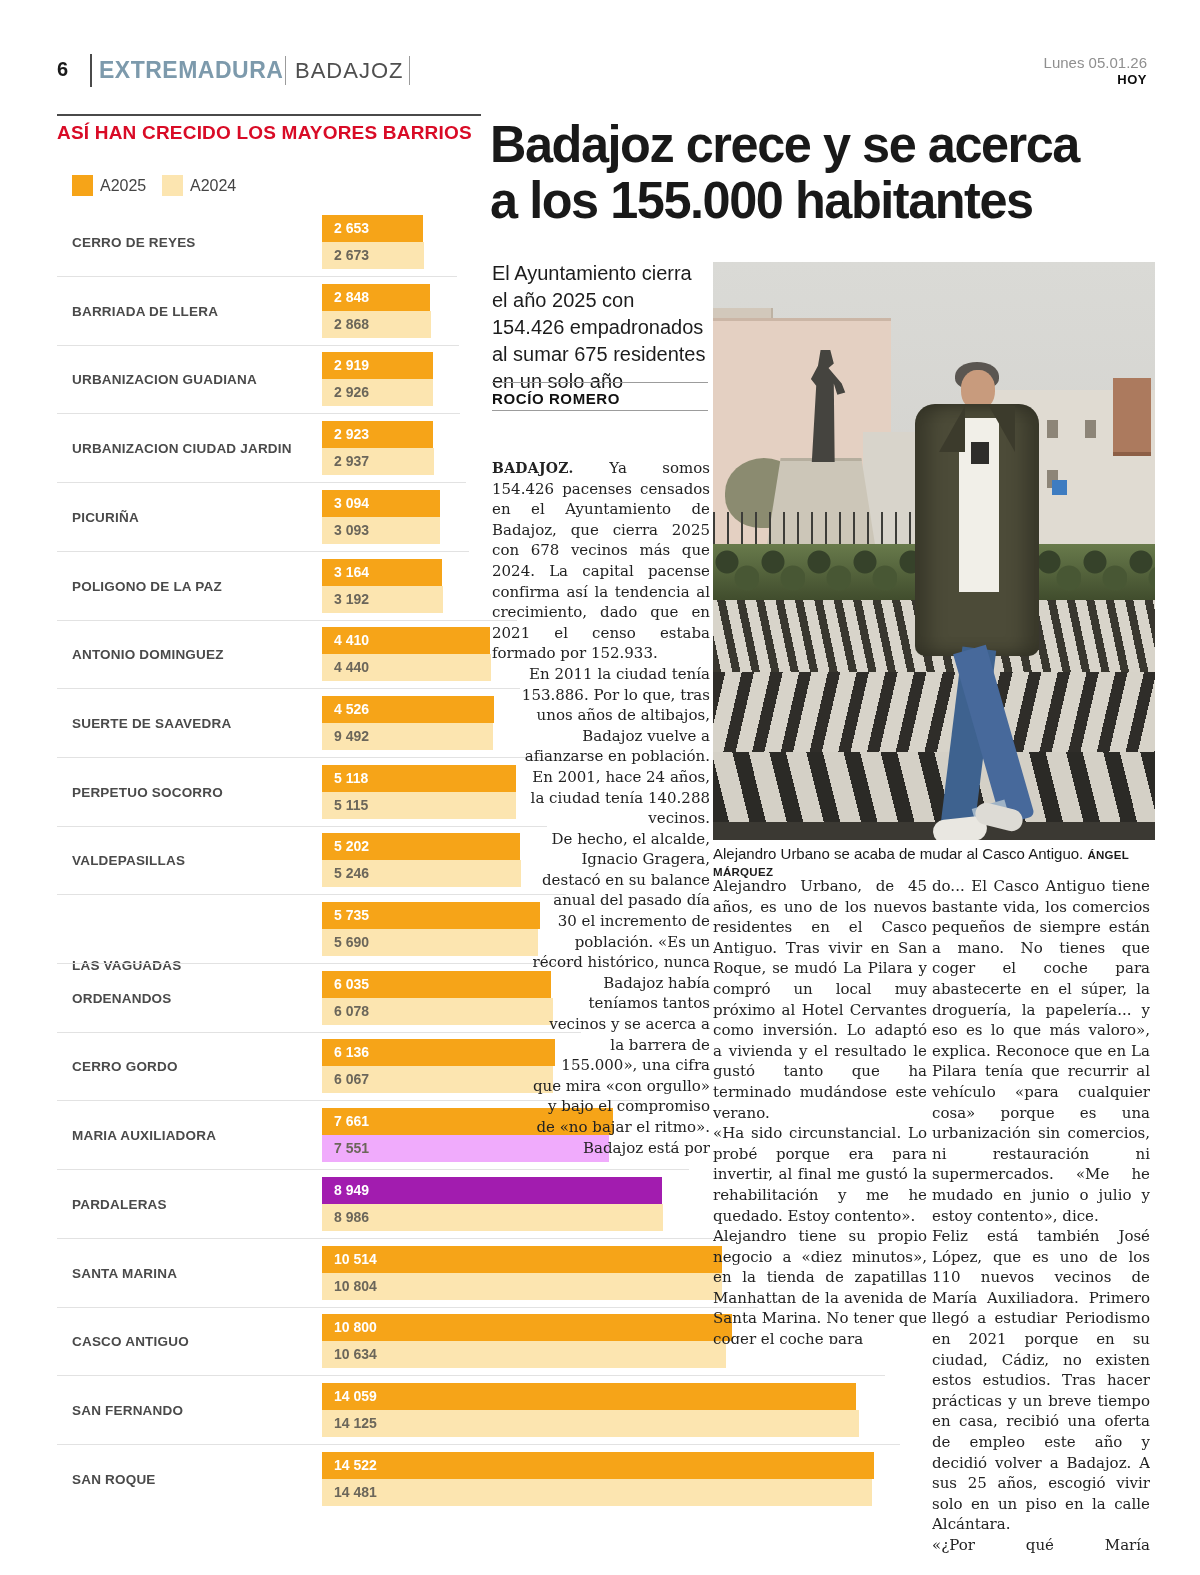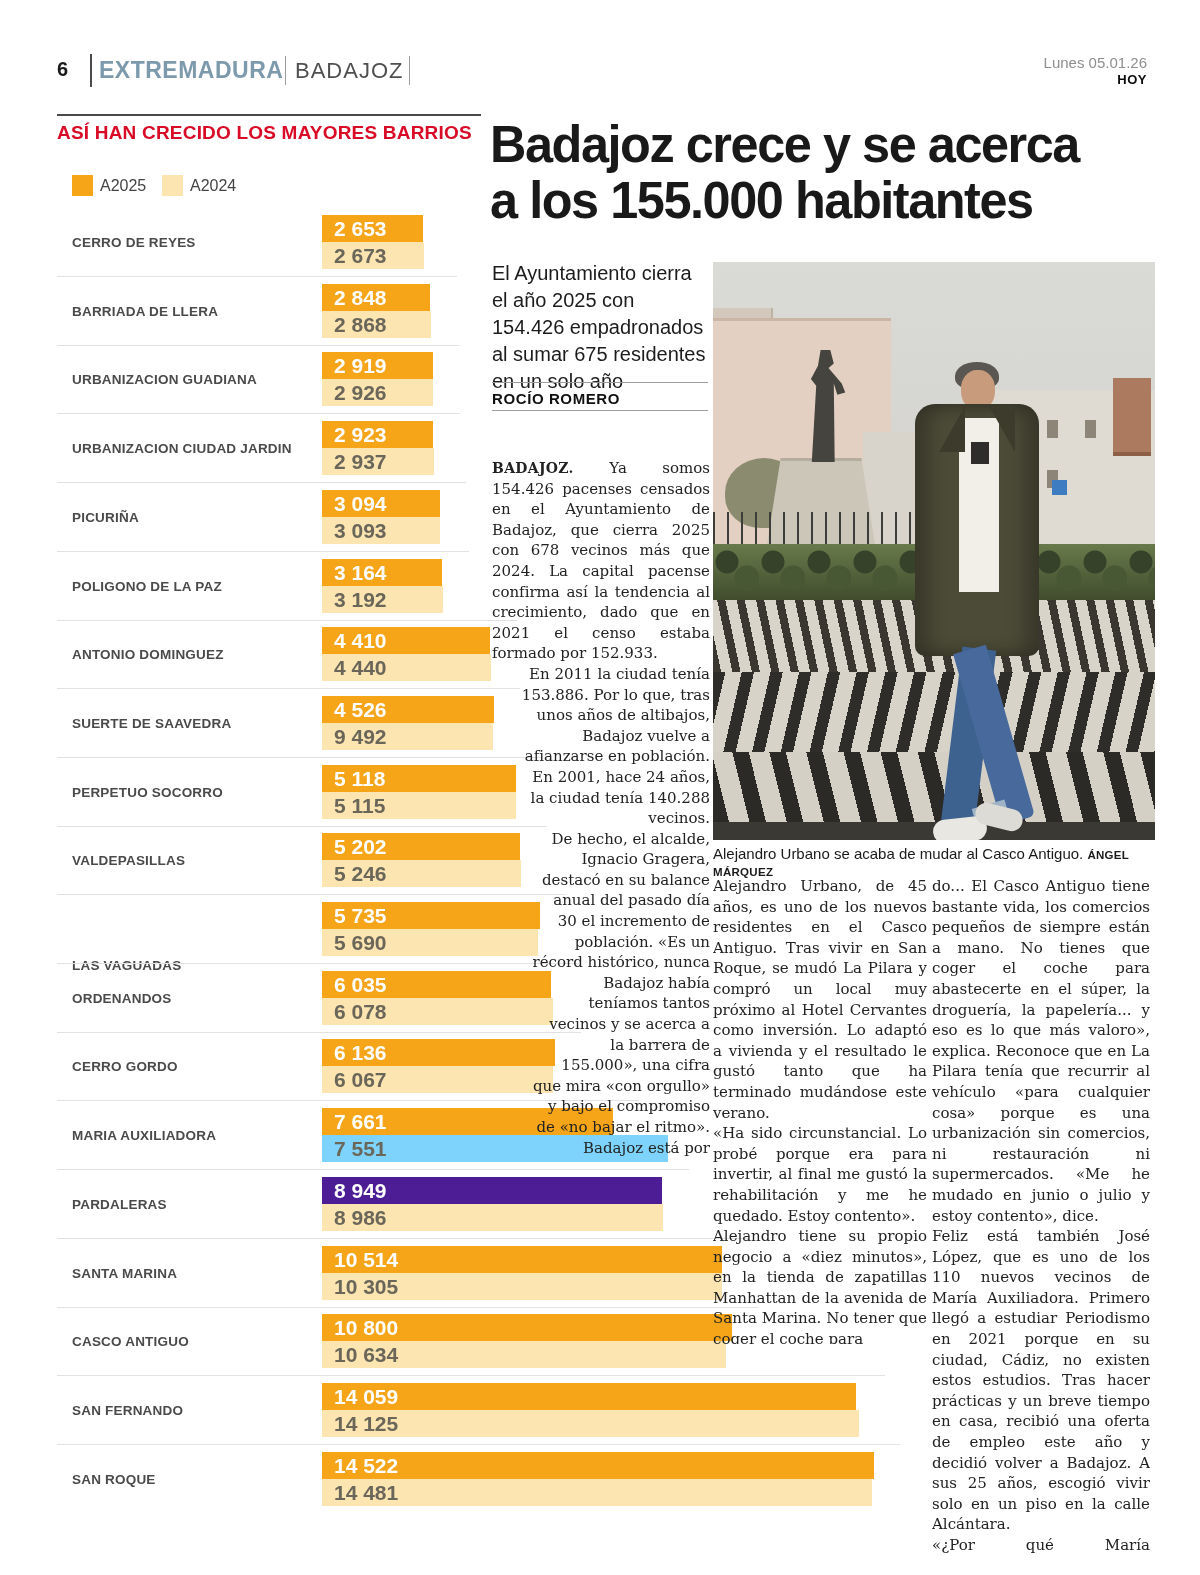--- a/index.html
+++ b/index.html
@@ -20,21 +20,21 @@
 
   
   .chart-toprule{left:57px;top:114px;width:424px;height:2px;background:#4a4a4a;}
   .chart-title{left:57px;top:122px;width:430px;font-size:19px;font-weight:700;color:#d90b26;letter-spacing:.2px;}
   .legend{left:72px;top:175px;height:22px;}
   .sw{position:absolute;top:0;width:21px;height:21px;}
   .lg-lab{position:absolute;top:2px;font-size:16px;color:#444;}
   #chart-rows{left:57px;top:215px;width:840px;height:1305px;}
   .clabel{position:absolute;left:15px;width:245px;font-size:13.5px;font-weight:700;color:#4a4a4a;letter-spacing:.2px;}
   .bar{position:absolute;left:265px;height:27px;}
-  .bar span{display:block;line-height:27px;padding-left:12px;font-size:21px;font-weight:700;border-radius:6px;}
+  .bar span{display:block;line-height:27px;padding-left:12px;font-size:14px;font-weight:700;border-radius:6px;}
   .bar.a span{color:#ffffff;}
   .bar.b span{color:#6b665a;}
   .csep{position:absolute;height:1px;background:#e2e2e2;left:0;}
 
   
   .headline{left:490px;top:116px;width:680px;font-size:52px;line-height:56px;font-weight:900;
             color:#191919;letter-spacing:-1.5px;white-space:pre-line;
             transform:scaleX(.97);transform-origin:left top;}
   .standfirst{left:492px;top:260px;width:220px;font-size:20px;line-height:27px;color:#1c1c1c;}
   .byrule{left:492px;width:216px;height:1px;background:#9c9c9c;}
@@ -228,38 +228,38 @@
         <span>6 136</span>
       </div>
       <div class="bar b" style="top: 851px; width: 231px; background: rgb(252, 229, 176);">
         <span>6 067</span>
       </div>
       <div class="csep" style="top: 885px; width: 582px;"></div>
       <div class="clabel" style="top: 913px;">MARIA AUXILIADORA</div>
       <div class="bar a" style="top: 893px; width: 291px; background: rgb(246, 164, 24);">
         <span>7 661</span>
       </div>
-      <div class="bar b" style="top: 920px; width: 346px; background: #7dd3fc;">
+      <div class="bar b" style="top: 920px; width: 287px; background: #f0abfc;">
         <span>7 551</span>
       </div>
       <div class="csep" style="top: 954px; width: 632px;"></div>
       <div class="clabel" style="top: 982px;">PARDALERAS</div>
-      <div class="bar a" style="top: 962px; width: 340px; background: #4c1d95;">
+      <div class="bar a" style="top: 962px; width: 340px; background: #a21caf;">
         <span>8 949</span>
       </div>
       <div class="bar b" style="top: 989px; width: 341px; background: rgb(252, 229, 176);">
         <span>8 986</span>
       </div>
       <div class="csep" style="top: 1023px; width: 691px;"></div>
       <div class="clabel" style="top: 1051px;">SANTA MARINA</div>
       <div class="bar a" style="top: 1031px; width: 400px; background: rgb(246, 164, 24);">
         <span>10 514</span>
       </div>
       <div class="bar b" style="top: 1058px; width: 400px; background: rgb(252, 229, 176);">
-        <span>10 305</span>
+        <span>10 804</span>
       </div>
       <div class="csep" style="top: 1092px; width: 701px;"></div>
       <div class="clabel" style="top: 1119px;">CASCO ANTIGUO</div>
       <div class="bar a" style="top: 1099px; width: 410px; background: rgb(246, 164, 24);">
         <span>10 800</span>
       </div>
       <div class="bar b" style="top: 1126px; width: 404px; background: rgb(252, 229, 176);">
         <span>10 634</span>
       </div>
       <div class="csep" style="top: 1160px; width: 828px;"></div>

